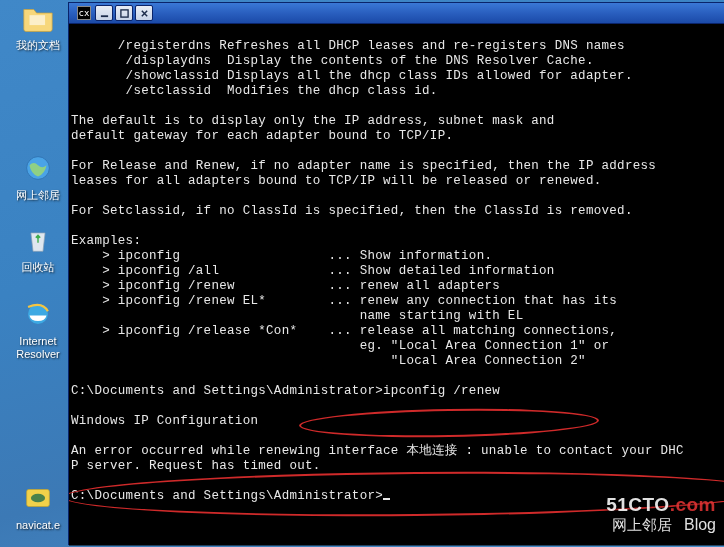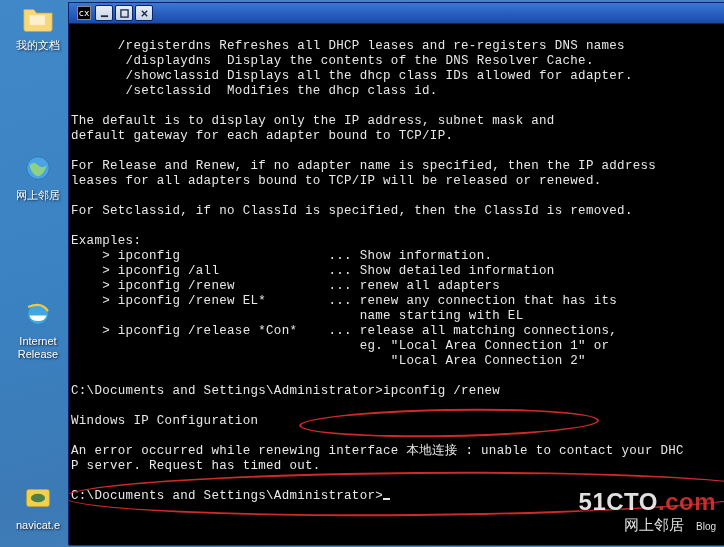--- a/index.html
+++ b/index.html
@@ -65,24 +65,24 @@
 
 .ring1, .ring2 { position:absolute; border:2px solid #cf2a2a; border-radius:50%; pointer-events:none; }
 .ring1 { left:230px; top:385px; width:300px; height:28px; transform:rotate(-1deg); }
 .ring2 { left:-6px; top:448px; width:705px; height:44px; transform:rotate(-.5deg); }
 
 .wm {
   position:absolute; right:8px; bottom:12px; text-align:right;
   color:#fff; font-family:Arial, sans-serif;
   text-shadow:0 1px 3px rgba(0,0,0,.85); opacity:.88; pointer-events:none;
 }
-.wm .big { font-size:24px; font-weight:bold; letter-spacing:.5px; }
+.wm .big { font-size:19px; font-weight:bold; letter-spacing:.5px; }
 .wm .big .red { color:#d33; }
 .wm .small { font-size:15px; }
-.wm .small .blog { font-size:10px; margin-left:12px; }
+.wm .small .blog { font-size:16px; margin-left:12px; }
 </style>
 </head>
 <body>
 
 <div class="desktop">
 
   <div class="desk-icon di-docs">
     <div class="ic">
       <svg viewBox="0 0 48 48">
           <path fill="#f7d77b" stroke="#caa23a" d="M4 12h14l4 5h22v23a3 3 0 0 1-3 3H7a3 3 0 0 1-3-3z"></path>
@@ -96,31 +96,40 @@
   <div class="desk-icon di-net">
     <div class="ic">
       <svg viewBox="0 0 48 48">
           <circle cx="24" cy="24" r="16" fill="#4aa3e6" stroke="#2a6aa8"></circle>
           <path fill="#8fd084" d="M12 20q6-6 12 0t12 0q-2 12-12 16-10-4-12-16z"></path>
         </svg>
     </div>
     <span>网上邻居</span>
   </div>
 
+  <div class="desk-icon di-rec">
+    <div class="ic">
+      <svg viewBox="0 0 48 48">
+          <path fill="#dfe7ef" stroke="#8aa0b5" d="M14 14h20l-3 26H17z"></path>
+          <path fill="#3fae4e" d="M20 20l4-4 4 4-3 2v6h-2v-6z"></path>
+        </svg>
+    </div>
+    <span>回收站</span>
+  </div>
 
   <div class="desk-icon di-ie">
     <div class="ic">
       <svg viewBox="0 0 48 48">
           <circle cx="24" cy="24" r="14" fill="#3da9e3"></circle>
           <path fill="#fff" d="M12 26h24q-2 8-12 8t-12-8z"></path>
           <path fill="none" stroke="#f4c542" stroke-width="3" d="M10 14q20-8 28 6"></path>
         </svg>
     </div>
     <span style="white-space:pre-line">Internet
-Release</span>
+Resolver</span>
   </div>
 
 
   <div class="desk-icon di-nav">
     <div class="ic">
       <svg viewBox="0 0 48 48">
           <rect x="8" y="12" width="32" height="24" rx="3" fill="#f2d14a" stroke="#c7a52a"></rect>
           <ellipse cx="24" cy="24" rx="10" ry="6" fill="#4a814a"></ellipse>
         </svg>
     </div>

